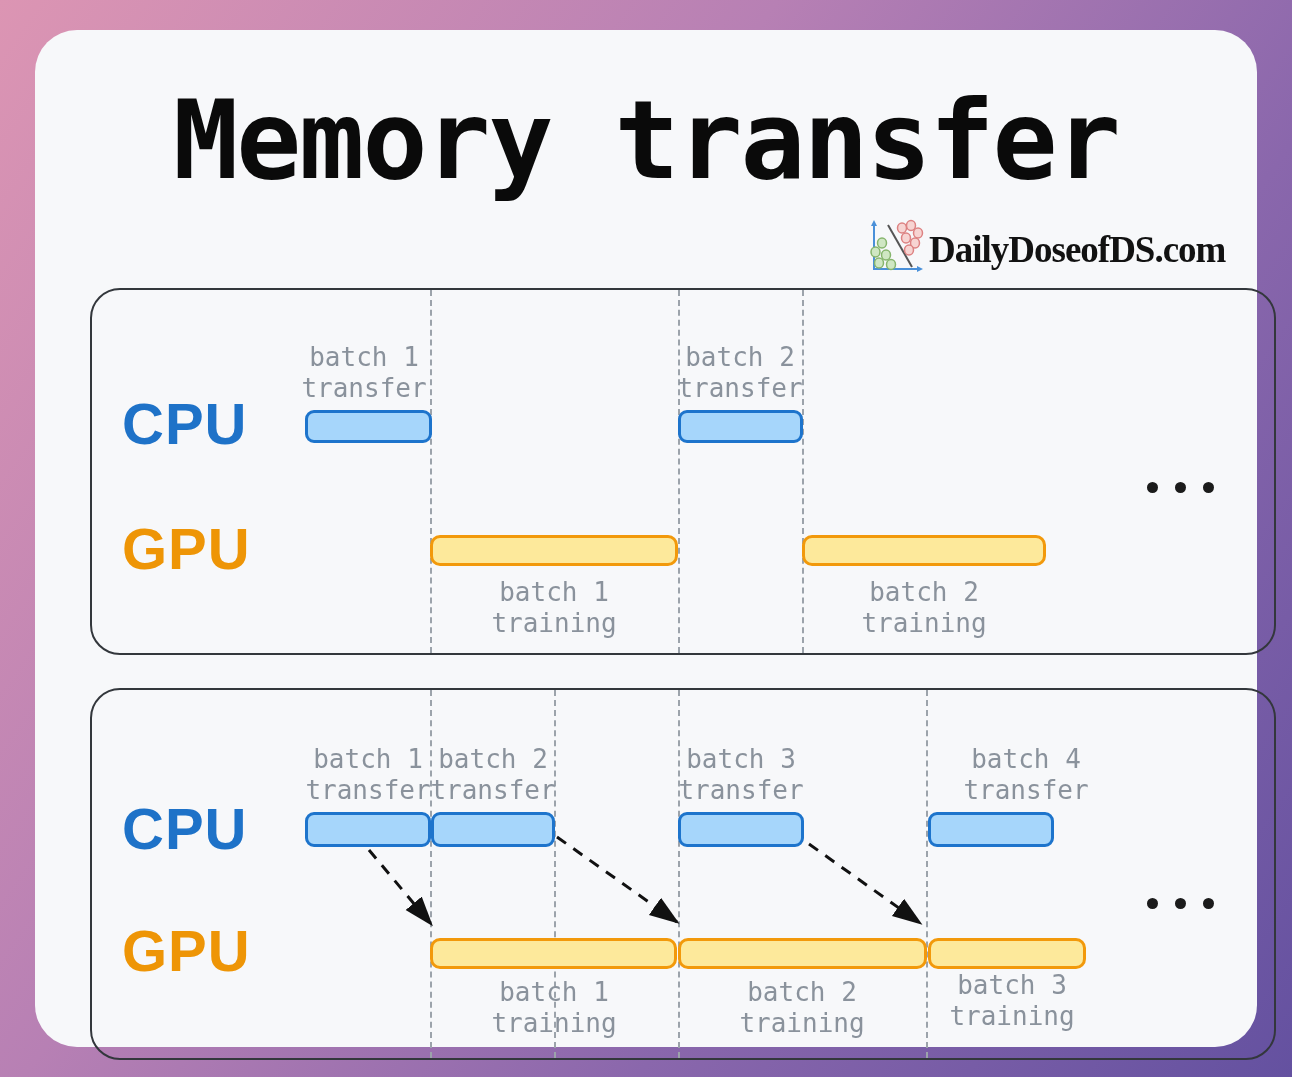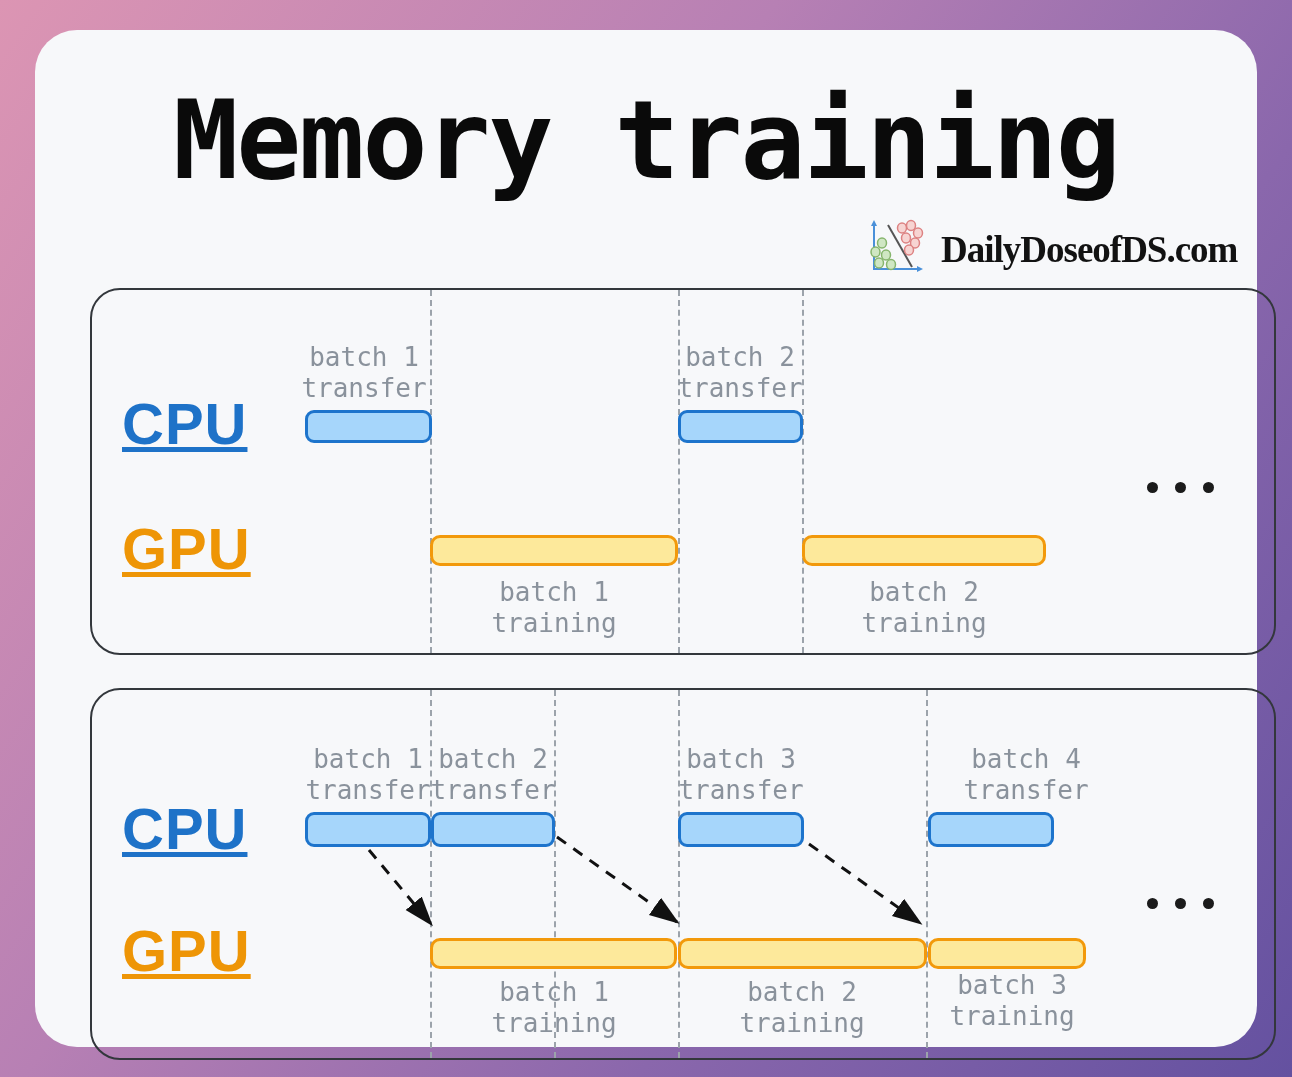--- a/index.html
+++ b/index.html
@@ -3,47 +3,47 @@
 <meta charset="utf-8">
 <style>
   html,body{margin:0;padding:0;}
   body{width:1292px;height:1077px;position:relative;overflow:hidden;
        font-family:"DejaVu Sans Mono",monospace;
        background:linear-gradient(125deg,#dc95b3 0%,#b780b4 38%,#8a67ac 68%,#6451a0 100%);}
   .card{position:absolute;left:35px;top:30px;width:1222px;height:1017px;
         background:#f7f8fa;border-radius:42px;}
   .title{position:absolute;left:0;top:48px;width:100%;text-align:center;
          font:700 108px "DejaVu Sans Mono",monospace;letter-spacing:-2px;color:#0a0a0a;}
-  .brand{position:absolute;left:830px;top:188px;display:flex;align-items:center;gap:16px;}
+  .brand{position:absolute;left:830px;top:188px;display:flex;align-items:center;gap:4px;}
   .brand-text{font:700 37px "Liberation Serif",serif;color:#121212;letter-spacing:-1px;}
   .panel{position:absolute;left:55px;width:1186px;border:2px solid #33373c;
          border-radius:30px;box-sizing:border-box;background:transparent;}
   #panel-top{top:258px;height:367px;}
   #panel-bottom{top:658px;height:372px;}
   .vline{position:absolute;top:0;bottom:0;width:0;border-left:2px dashed #9ca3ab;z-index:1;}
   .bar{position:absolute;box-sizing:border-box;z-index:2;}
   .bar-transfer{height:33px;background:#a6d6fb;border:3px solid #1d74cc;border-radius:9px;}
   #panel-bottom .bar-transfer{height:35px;}
   .bar-training{height:31px;background:#fde99b;border:3px solid #f2990b;border-radius:10px;}
   .lab{position:absolute;z-index:2;transform:translateX(-50%);text-align:center;
        color:#8a929c;font:500 26px "DejaVu Sans Mono",monospace;line-height:31px;white-space:nowrap;}
   .rowlab{position:absolute;z-index:2;width:125px;text-align:center;
-          font:700 58px "Liberation Sans",sans-serif;letter-spacing:1px;line-height:66px;text-decoration:underline;}
+          font:700 58px "Liberation Sans",sans-serif;letter-spacing:1px;line-height:66px;}
   .rowlab.cpu{color:#1e72c8;}
   .rowlab.gpu{color:#ee9506;}
   .dots{position:absolute;z-index:2;display:flex;gap:17px;}
   .dot{width:11px;height:11px;border-radius:50%;background:#1b1b1b;}
   .arrows{position:absolute;left:0;top:0;z-index:3;}
 </style>
 </head>
 <body>
 
 <div class="card">
 
-  <div class="title">Memory training</div>
+  <div class="title">Memory transfer</div>
 
   <div class="brand">
     <span>
       <svg width="60" height="58" viewBox="0 0 60 58">
         <line x1="9" y1="6" x2="9" y2="52" stroke="#4a90d9" stroke-width="2"></line>
         <line x1="8" y1="51" x2="55" y2="51" stroke="#4a90d9" stroke-width="2"></line>
         <path d="M9,2 L6,8 L12,8 Z" fill="#4a90d9"></path>
         <path d="M58,51 L52,48 L52,54 Z" fill="#4a90d9"></path>
         <line x1="23" y1="7" x2="47" y2="49" stroke="#555" stroke-width="2"></line>
         <g fill="#cfe7c3" stroke="#86b56d" stroke-width="1.5">

